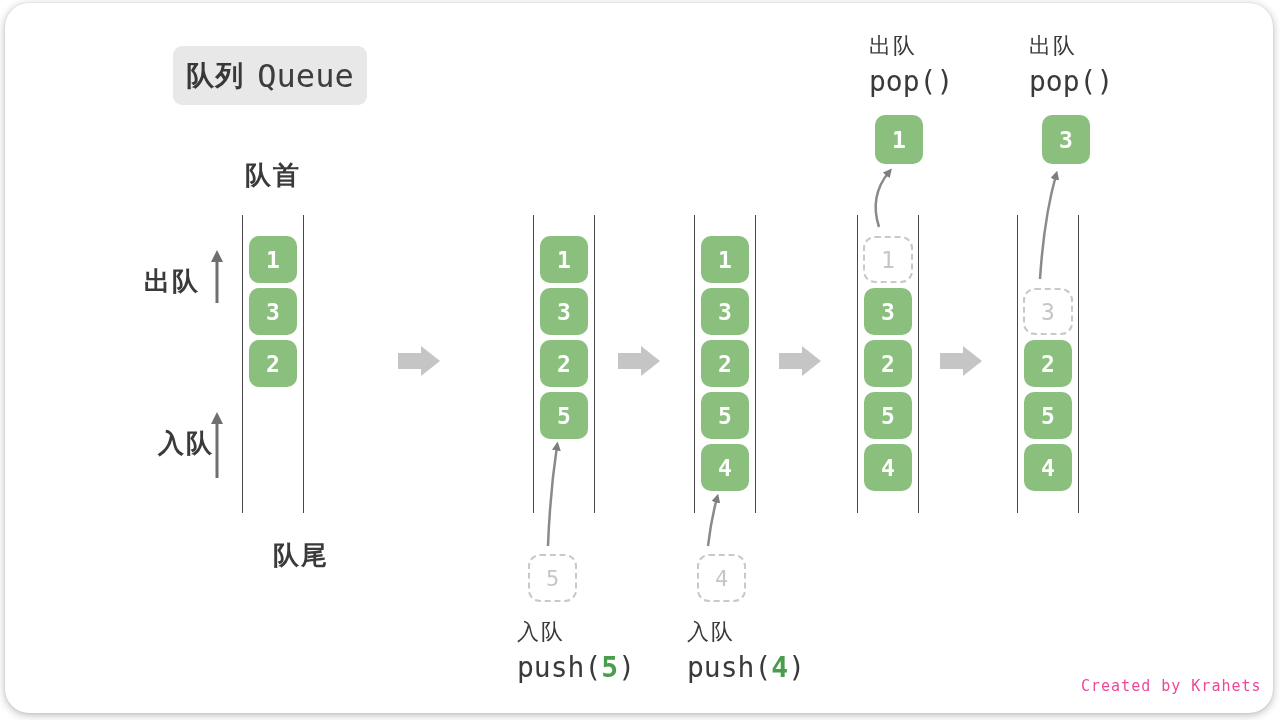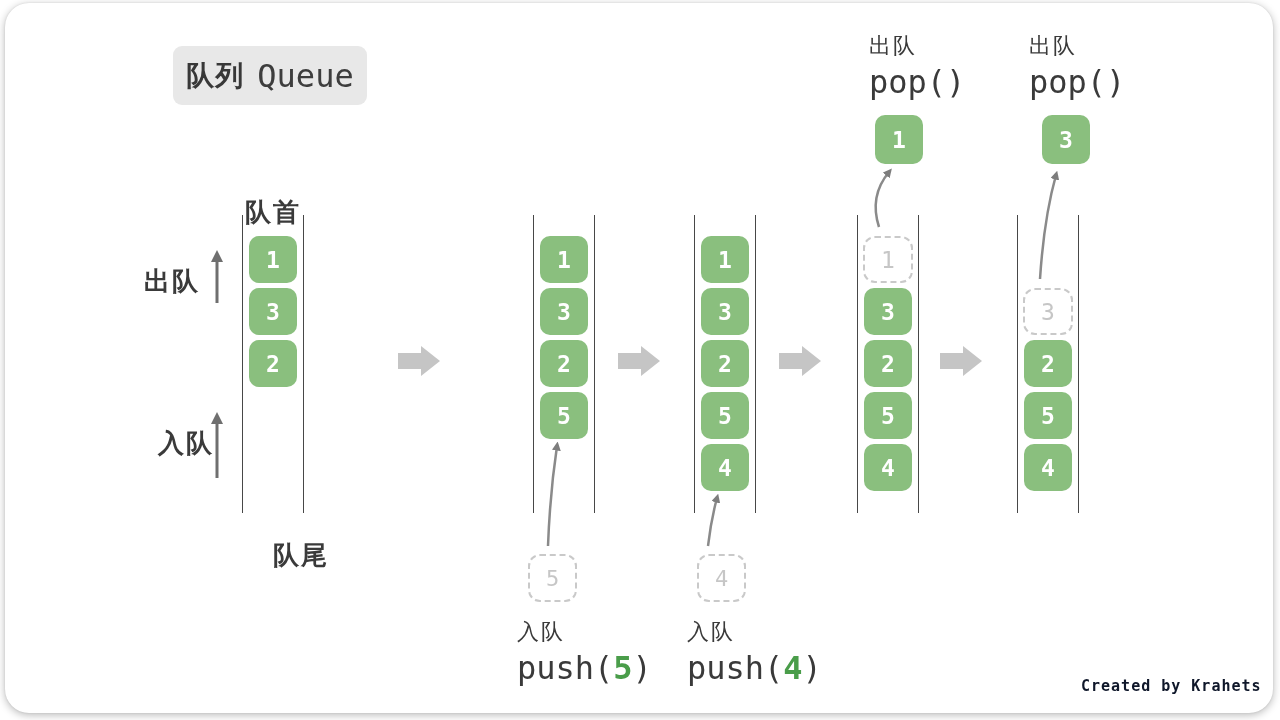--- a/index.html
+++ b/index.html
@@ -15,21 +15,21 @@
   
   .badge{
     position:absolute;left:168px;top:43px;width:194px;height:59px;
     background:#e8e8e8;border-radius:9px;
     display:flex;align-items:center;justify-content:center;gap:13px;
   }
   .badge .zh{font-size:28px;font-weight:bold;color:#383838;letter-spacing:1px;}
   .badge .en{font-family:"DejaVu Sans Mono","Liberation Mono",monospace;font-size:32px;color:#3d3d3d;}
   
   .cjk-bold{position:absolute;font-size:26px;font-weight:bold;color:#3a3a3a;letter-spacing:2px;white-space:nowrap;}
-  .lbl-front{left:237px;top:155px;width:62px;text-align:center;margin-top:37px;}
+  .lbl-front{left:237px;top:155px;width:62px;text-align:center;}
   .lbl-rear{left:237px;top:535px;width:62px;text-align:center;margin-left:28px;}
   .lbl-deq{left:139px;top:261px;}
   .lbl-enq{left:153px;top:423px;}
   
   .col{
     position:absolute;top:212px;height:298px;width:62px;
     border-left:1.5px solid #474747;border-right:1.5px solid #474747;
     box-sizing:border-box;
   }
   .col1{left:237px;} .col2{left:528px;} .col3{left:689px;} .col4{left:852px;} .col5{left:1012px;}
@@ -54,28 +54,28 @@
     position:absolute;width:49px;height:48px;border-radius:12px;
     border:2px dashed #c9c9c9;background:#ffffff;color:#c6c6c6;
     font-family:"DejaVu Sans Mono","Liberation Mono",monospace;font-size:22px;
     display:flex;align-items:center;justify-content:center;box-sizing:border-box;
   }
   
   .opgroup{position:absolute;white-space:nowrap;}
   .op-zh{font-size:22px;color:#3a3a3a;letter-spacing:2px;line-height:26px;}
   .op-code{
     font-family:"DejaVu Sans Mono","Liberation Mono",monospace;
-    font-size:32px;color:#3a3a3a;line-height:26px;margin-top:10px;
+    font-size:28px;color:#3a3a3a;line-height:26px;margin-top:10px;
   }
   .op-code .arg{color:#4a9d4a;font-weight:bold;}
   .overlay{position:absolute;left:0;top:0;width:1280px;height:720px;pointer-events:none;}
   .watermark{
     position:absolute;left:1076px;top:674px;
     font-family:"DejaVu Sans Mono","Liberation Mono",monospace;
-    font-size:15px;color:#0f172a;letter-spacing:1px;font-weight:bold;
+    font-size:15px;color:#ec4899;letter-spacing:1px;
   }
 </style>
 </head>
 <body>
 
 <div class="canvas">
   <div class="card">
 
     <div class="badge">
       <span class="zh">队列</span>

